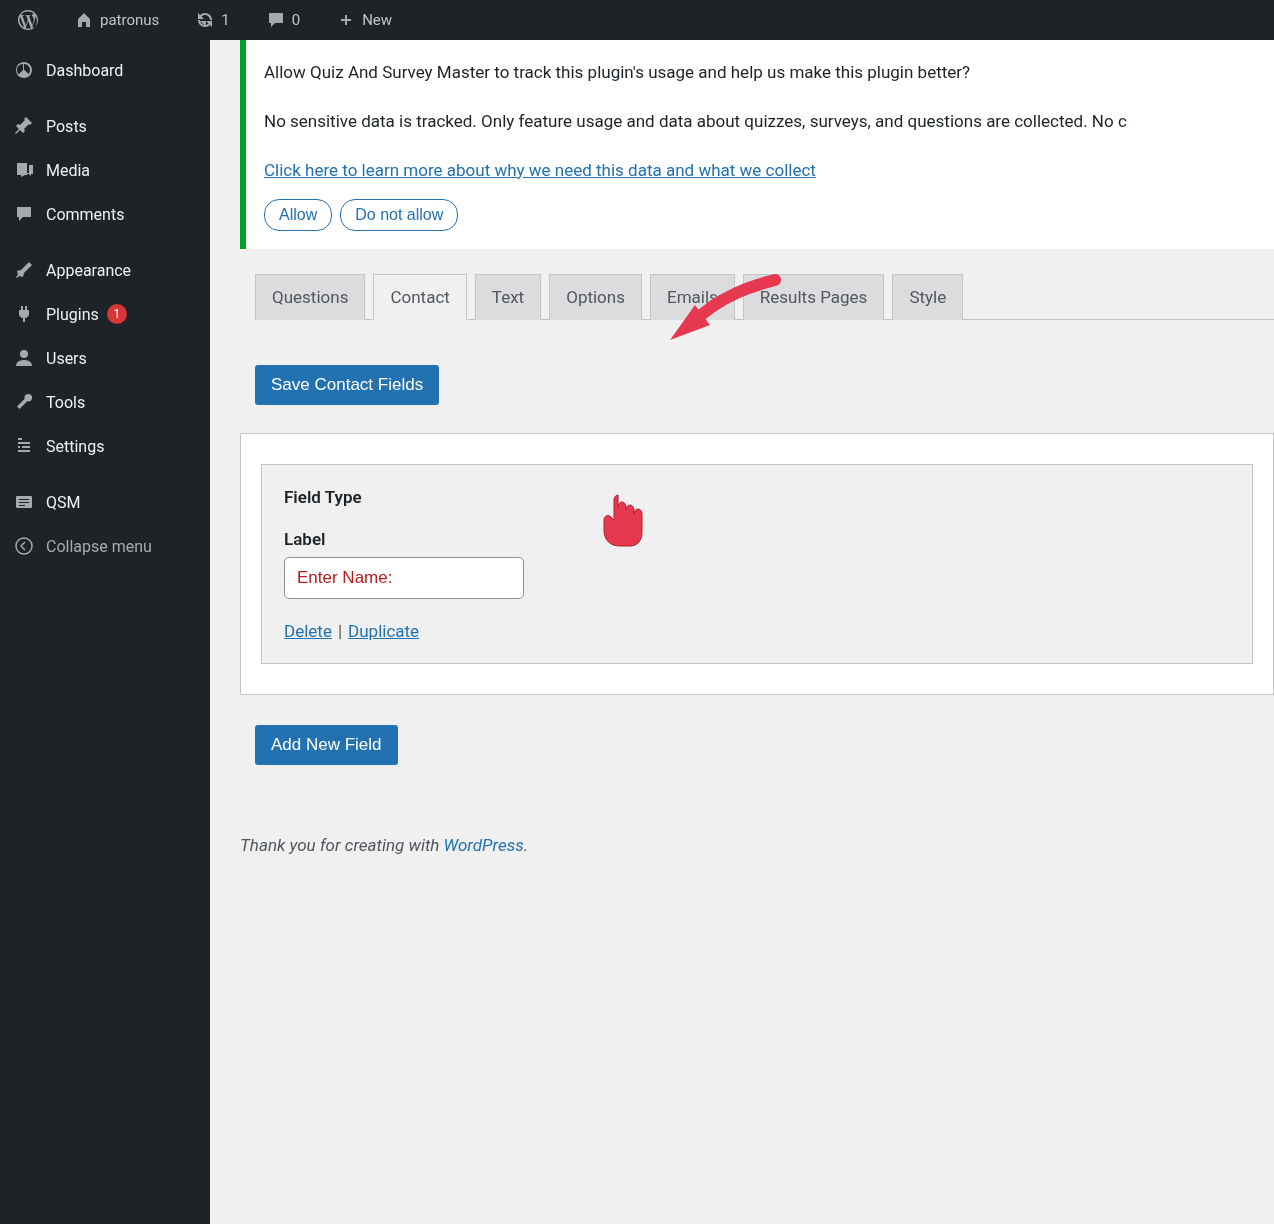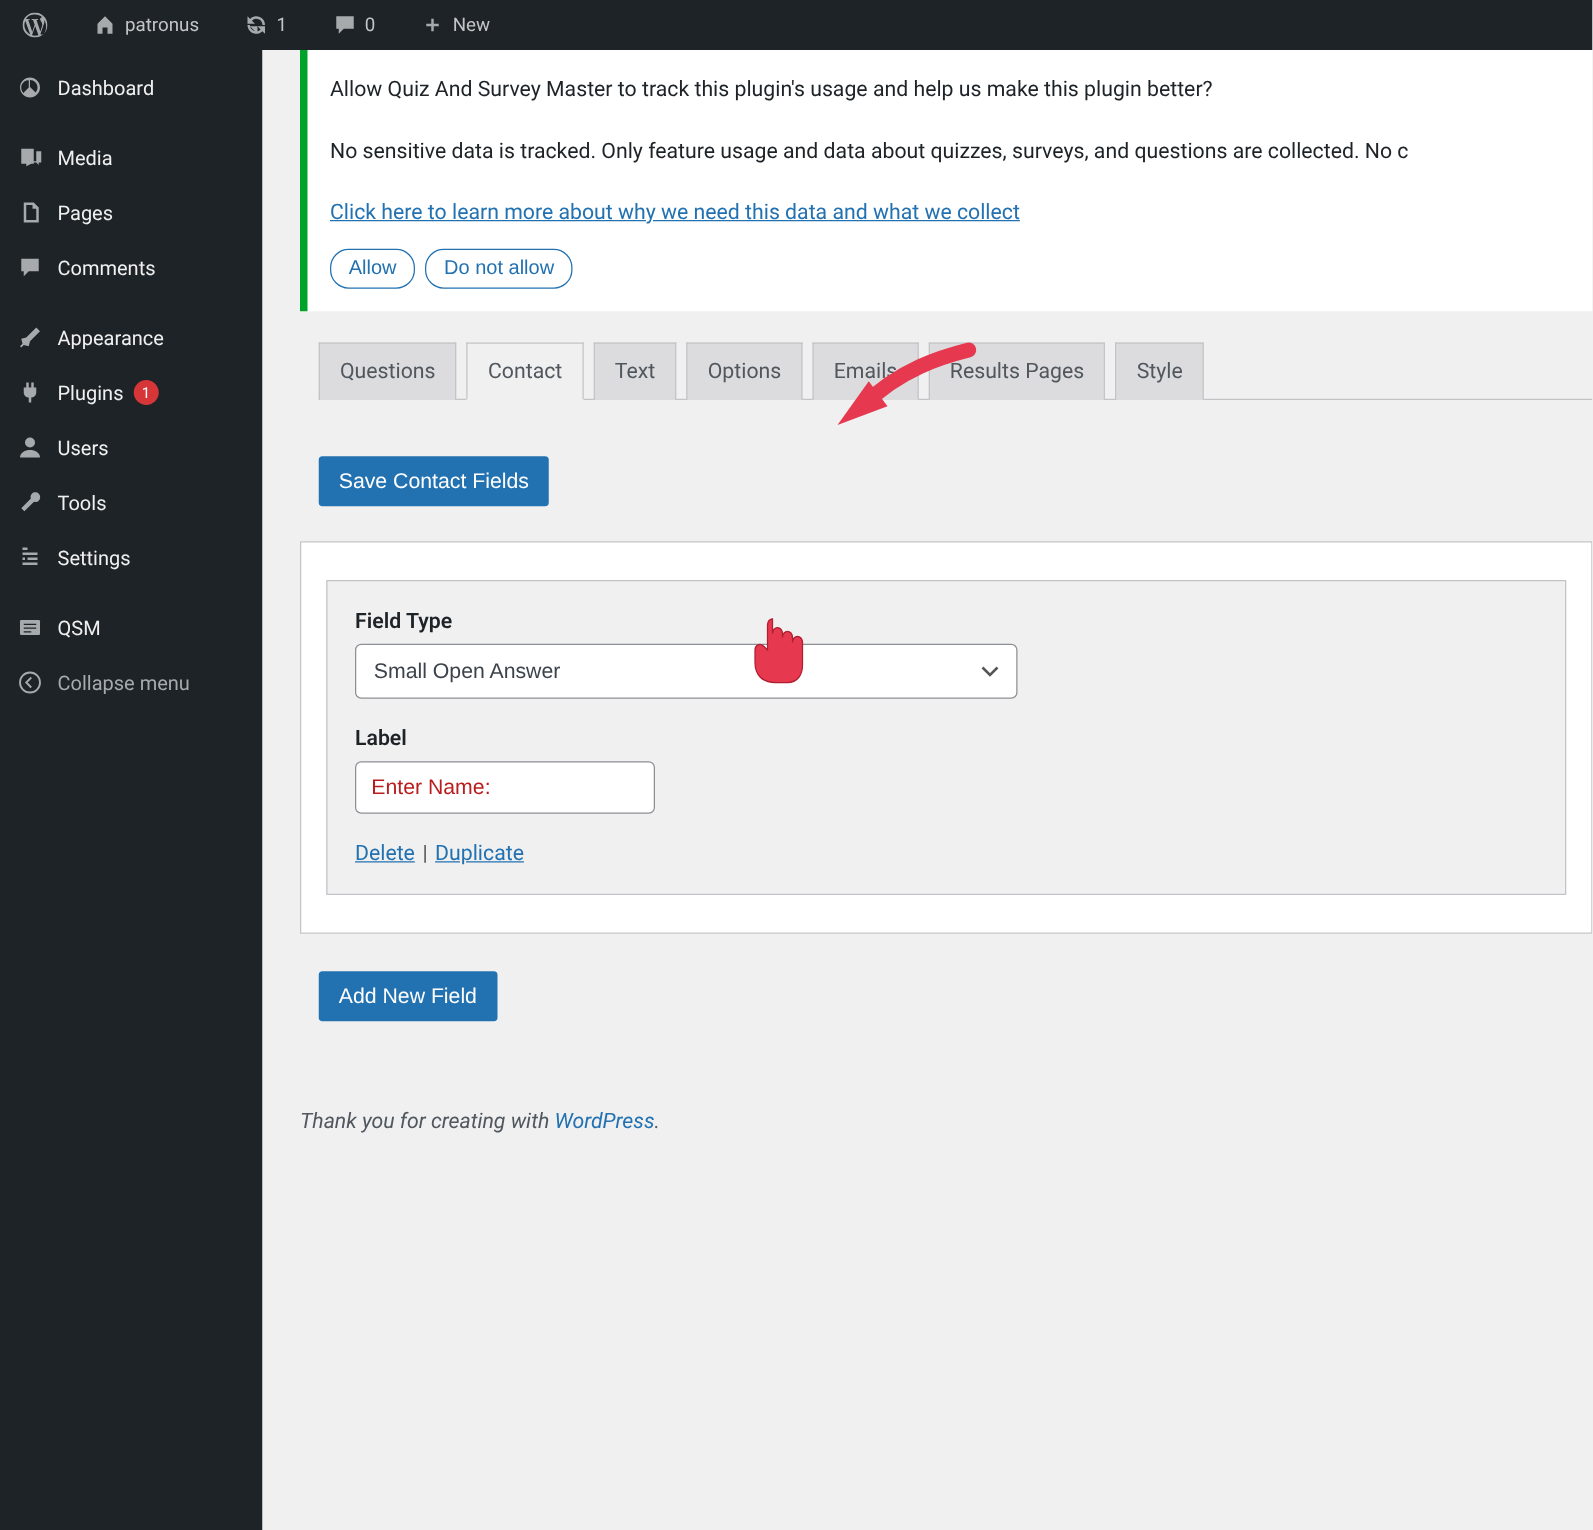--- a/index.html
+++ b/index.html
@@ -97,33 +97,33 @@
           <svg viewBox="0 0 20 20">
             <path d="M10 2C5.6 2 2 5.6 2 10s3.6 8 8 8 8-3.6 8-8-3.6-8-8-8zm0 2c3.3 0 6 2.7 6 6 0 1.5-.5 2.8-1.5 3.9L10 9.5V4zm-1 .1V10l-4.3 4.3C3.6 13.2 3 11.7 3 10c0-3 2.3-5.5 5.3-5.9h.7z"></path>
           </svg>
         </span>
       <span>Dashboard</span>
     </div>
     <div class="sidebar-sep"></div>
     <div class="sidebar-item">
       <span class="icon">
           <svg viewBox="0 0 20 20">
+            <path d="M13 2l5 5-2 2-1-1-5 5 1 2-2 2-3-3-4 4-1-1 4-4-3-3 2-2 2 1 5-5-1-1 2-2z"></path>
+          </svg>
+        </span>
+      <span>Posts</span>
+    </div>
+    <div class="sidebar-item">
+      <span class="icon">
+          <svg viewBox="0 0 20 20">
             <path d="M13 11V3H3v12h4v2l4-2h2v-4zm4-6h-2v8h-6l-1 1h7l2 2v-2h2V5h-2z"></path>
             <circle cx="10.5" cy="5.5" r="1"></circle>
           </svg>
         </span>
       <span>Media</span>
-    </div>
-    <div class="sidebar-item">
-      <span class="icon">
-          <svg viewBox="0 0 20 20">
-            <path d="M5 2h8l4 4v12H5V2zm2 2v12h8V7h-3V4H7z"></path>
-          </svg>
-        </span>
-      <span>Pages</span>
     </div>
     <div class="sidebar-item">
       <span class="icon">
           <svg viewBox="0 0 20 20">
             <path d="M3 3h14v10H9l-4 4v-4H3V3z"></path>
           </svg>
         </span>
       <span>Comments</span>
     </div>
     <div class="sidebar-sep"></div>
@@ -220,28 +220,20 @@
     </svg>
 
     <svg class="hand-annot" width="50" height="60" viewBox="0 0 50 60">
       <path d="M20 5 C18 5 16 7 16 10 L16 30 L13 27 C10 24 6 26 6 30 L6 40 C6 50 12 56 22 56 L32 56 C40 56 44 50 44 42 L44 24 C44 21 42 19 40 19 C38 19 36 21 36 24 L36 20 C36 17 34 15 32 15 C30 15 28 17 28 20 L28 17 C28 14 26 12 24 12 C22 12 20 14 20 17 Z" fill="#e63950" stroke="#b01f30" stroke-width="1"></path>
     </svg>
 
     <div class="content-box">
       <div class="inner-box">
         <div class="field-group">
           <label class="field-label">Field Type</label>
-          <div class="select-wrap">
-            <select>
-              <option>Small Open Answer</option>
-            </select>
-            <svg class="chev" width="16" height="16" viewBox="0 0 16 16">
-                <path d="M2 5l6 6 6-6" stroke="#555" stroke-width="2" fill="none"></path>
-              </svg>
-          </div>
         </div>
         <div class="field-group">
           <label class="field-label">Label</label>
           <input class="text-input" value="Enter Name:" style="">
         </div>
         <div class="action-links">
           <a>Delete</a><span class="action-sep">|</span><a>Duplicate</a>
         </div>
       </div>
     </div>

